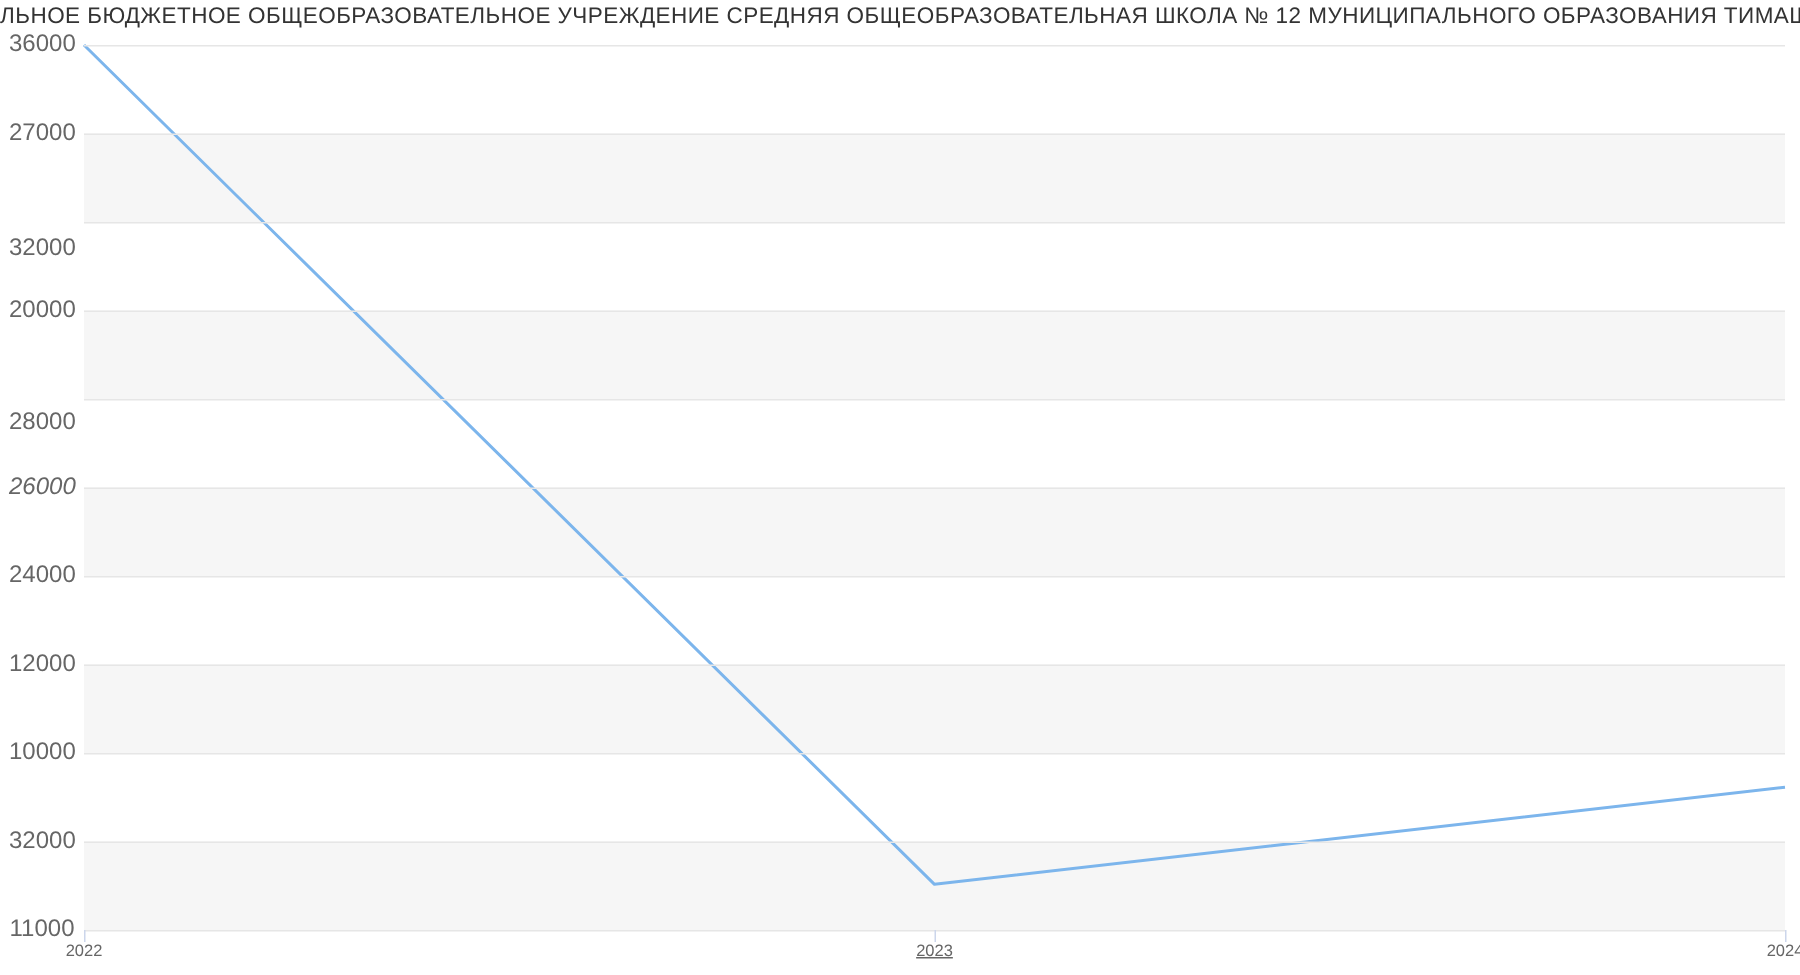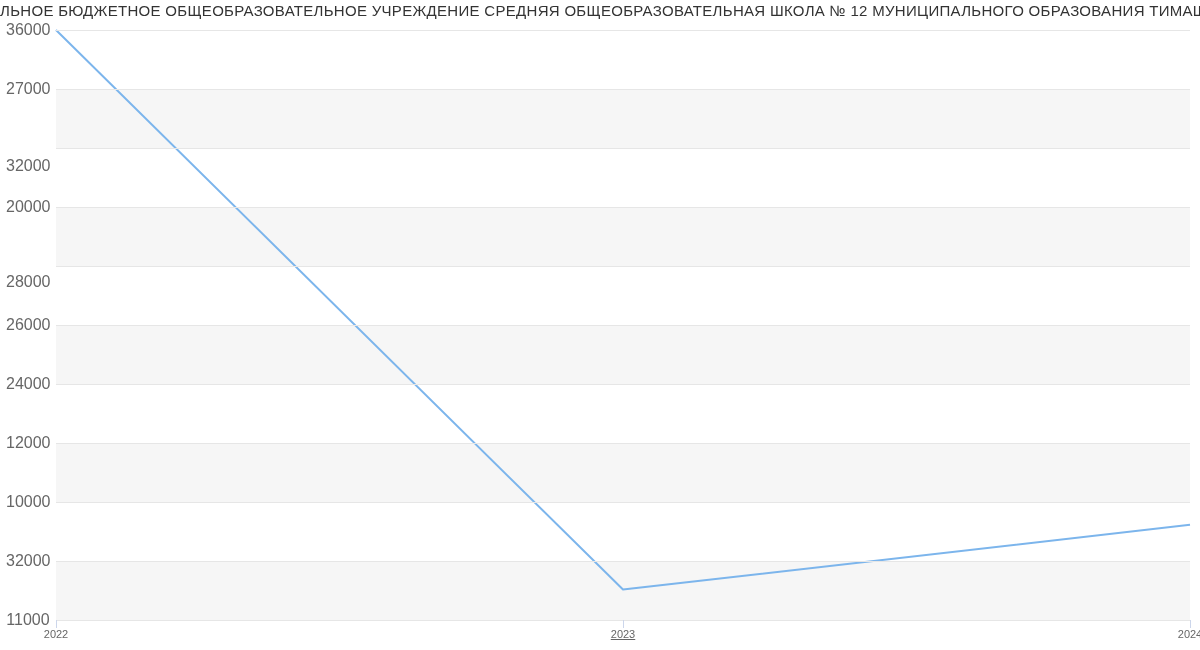--- a/index.html
+++ b/index.html
@@ -103,21 +103,21 @@
       <div class="gridline" style="top: 177px;"></div>
       <div class="gridline" style="top: 118px;"></div>
       <div class="gridline" style="top: 59px;"></div>
       <div class="gridline" style="top: 0px;"></div>
     </div>
 <div class="y-tick" style="top: 620px;">11000</div>
     <div class="y-tick" style="top: 561px;">32000</div>
     <div class="y-tick" style="top: 502px;">10000</div>
     <div class="y-tick" style="top: 443px;">12000</div>
     <div class="y-tick" style="top: 384px;">24000</div>
-    <div class="y-tick" style="top: 325px;">26000</div>
+    <div class="y-tick" style="top: 325px; font-style: italic;">26000</div>
     <div class="y-tick" style="top: 266px; margin-top: 16px;">28000</div>
     <div class="y-tick" style="top: 207px;">20000</div>
     <div class="y-tick" style="top: 148px; margin-top: 18px;">32000</div>
     <div class="y-tick" style="top: 89px;">27000</div>
     <div class="y-tick" style="top: 30px;">36000</div>
     <div class="x-tick-mark" style="left: 56px;"></div>
     <div class="x-tick" style="left: 56px;">2022</div>
     <div class="x-tick-mark" style="left: 623px;"></div>
     <div class="x-tick" style="left: 623px; text-decoration: underline;">2023</div>
     <div class="x-tick-mark" style="left: 1190px;"></div>

